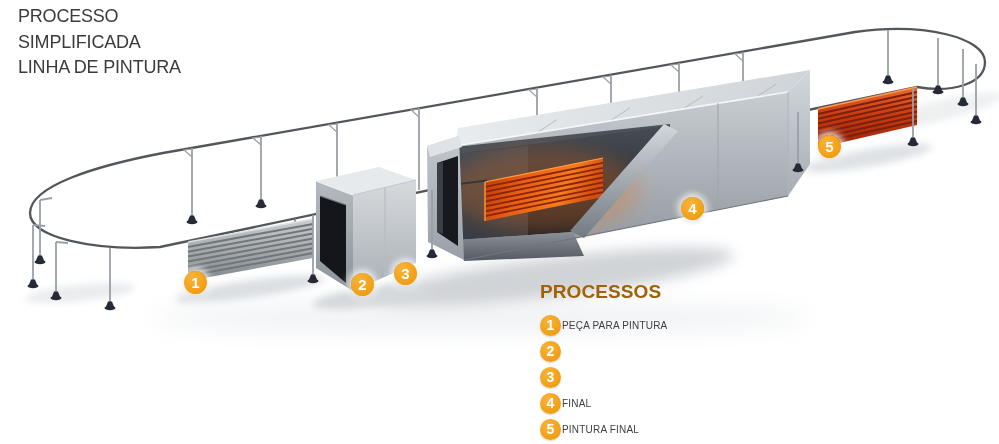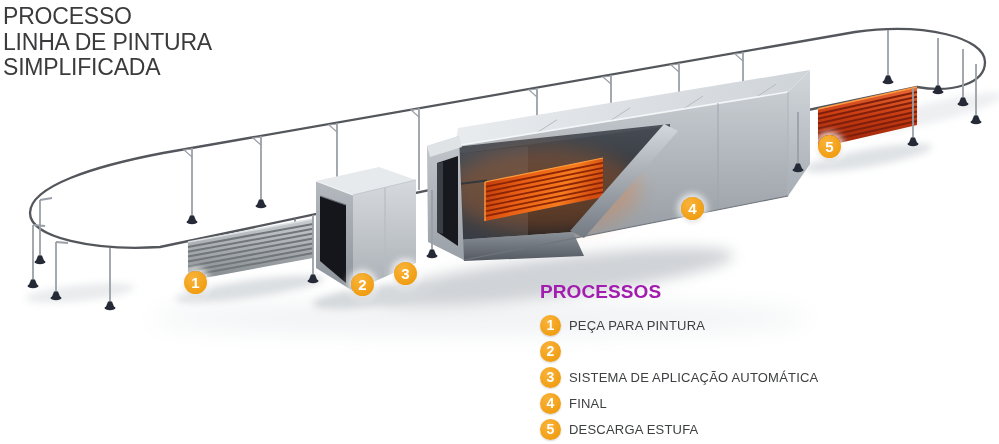--- a/index.html
+++ b/index.html
@@ -4,41 +4,41 @@
 <style>
   html,body{margin:0;padding:0;}
   body{
     width:999px;height:444px;background:#ffffff;overflow:hidden;
     font-family:"Liberation Sans",sans-serif;position:relative;
   }
   .stage{position:absolute;left:0;top:0;width:999px;height:444px;}
   svg.scene{position:absolute;left:0;top:0;}
 
   .title{
-    position:absolute;left:3px;top:4px;
-    font-size:23px;line-height:25.5px;font-weight:400;
+    position:absolute;left:18px;top:4px;
+    font-size:18px;line-height:25.5px;font-weight:400;
     color:#3b3b3d;letter-spacing:-0.2px;
   }
 
   .legend{position:absolute;left:540px;top:281px;}
   .legend-heading{
-    font-size:19px;font-weight:700;color:#a21caf;
+    font-size:19px;font-weight:700;color:#a16207;
     letter-spacing:0.1px;margin:0 0 9px 0;
   }
   .legend-row{display:flex;align-items:center;height:26px;}
   .legend-badge{
     width:21px;height:21px;border-radius:50%;
     background:radial-gradient(circle at 38% 30%, #f9b33a, #f09c0f 78%);
     color:#ffffff;font-size:14px;font-weight:700;
     display:flex;align-items:center;justify-content:center;
     box-shadow:0 1px 2px rgba(0,0,0,0.18);
     flex:0 0 21px;
   }
   .legend-label{
-    margin-left:8px;font-size:13px;color:#3f4042;letter-spacing:0.2px;
+    margin-left:1px;font-size:10px;color:#3f4042;letter-spacing:0.2px;
     white-space:nowrap;
   }
 
   .marker{
     position:absolute;width:23px;height:23px;border-radius:50%;
     background:radial-gradient(circle at 38% 30%, #f9b33a, #f09c0f 78%);
     color:#fff;font-size:15px;font-weight:700;
     display:flex;align-items:center;justify-content:center;
     box-shadow:0 0 7px 3px rgba(255,255,255,0.85), 0 2px 4px rgba(0,0,0,0.22);
   }
@@ -308,46 +308,45 @@
 
   <g>
     <line x1="913" y1="88" x2="913" y2="144" stroke="#9aa0a7" stroke-width="1.8"></line>
     <ellipse cx="913" cy="144" rx="5.5" ry="2.2" fill="#252a36"></ellipse>
     <path d="M908.5,144 L917.5,144 L915,137.5 L911,137.5 Z" fill="#252a36"></path>
   </g>
 </svg>
 
 <div class="title">
   <div>PROCESSO</div>
+  <div>SIMPLIFICADA</div>
   <div>LINHA DE PINTURA</div>
-  <div>SIMPLIFICADA</div>
 </div>
 
 <div class="marker m1">1</div>
 <div class="marker m2">2</div>
 <div class="marker m3">3</div>
 <div class="marker m4">4</div>
 <div class="marker m5">5</div>
 
 <div class="legend">
   <div class="legend-heading">PROCESSOS</div>
   <div class="legend-row">
     <span class="legend-badge">1</span>
     <span class="legend-label">PEÇA PARA PINTURA</span>
   </div>
   <div class="legend-row">
     <span class="legend-badge">2</span>
   </div>
   <div class="legend-row">
     <span class="legend-badge">3</span>
-    <span class="legend-label">SISTEMA DE APLICAÇÃO AUTOMÁTICA</span>
   </div>
   <div class="legend-row">
     <span class="legend-badge">4</span>
     <span class="legend-label">FINAL</span>
   </div>
   <div class="legend-row">
     <span class="legend-badge">5</span>
-    <span class="legend-label">DESCARGA ESTUFA</span>
+    <span class="legend-label">PINTURA FINAL</span>
   </div>
 </div>
 
 </div>
 
 </body></html>

